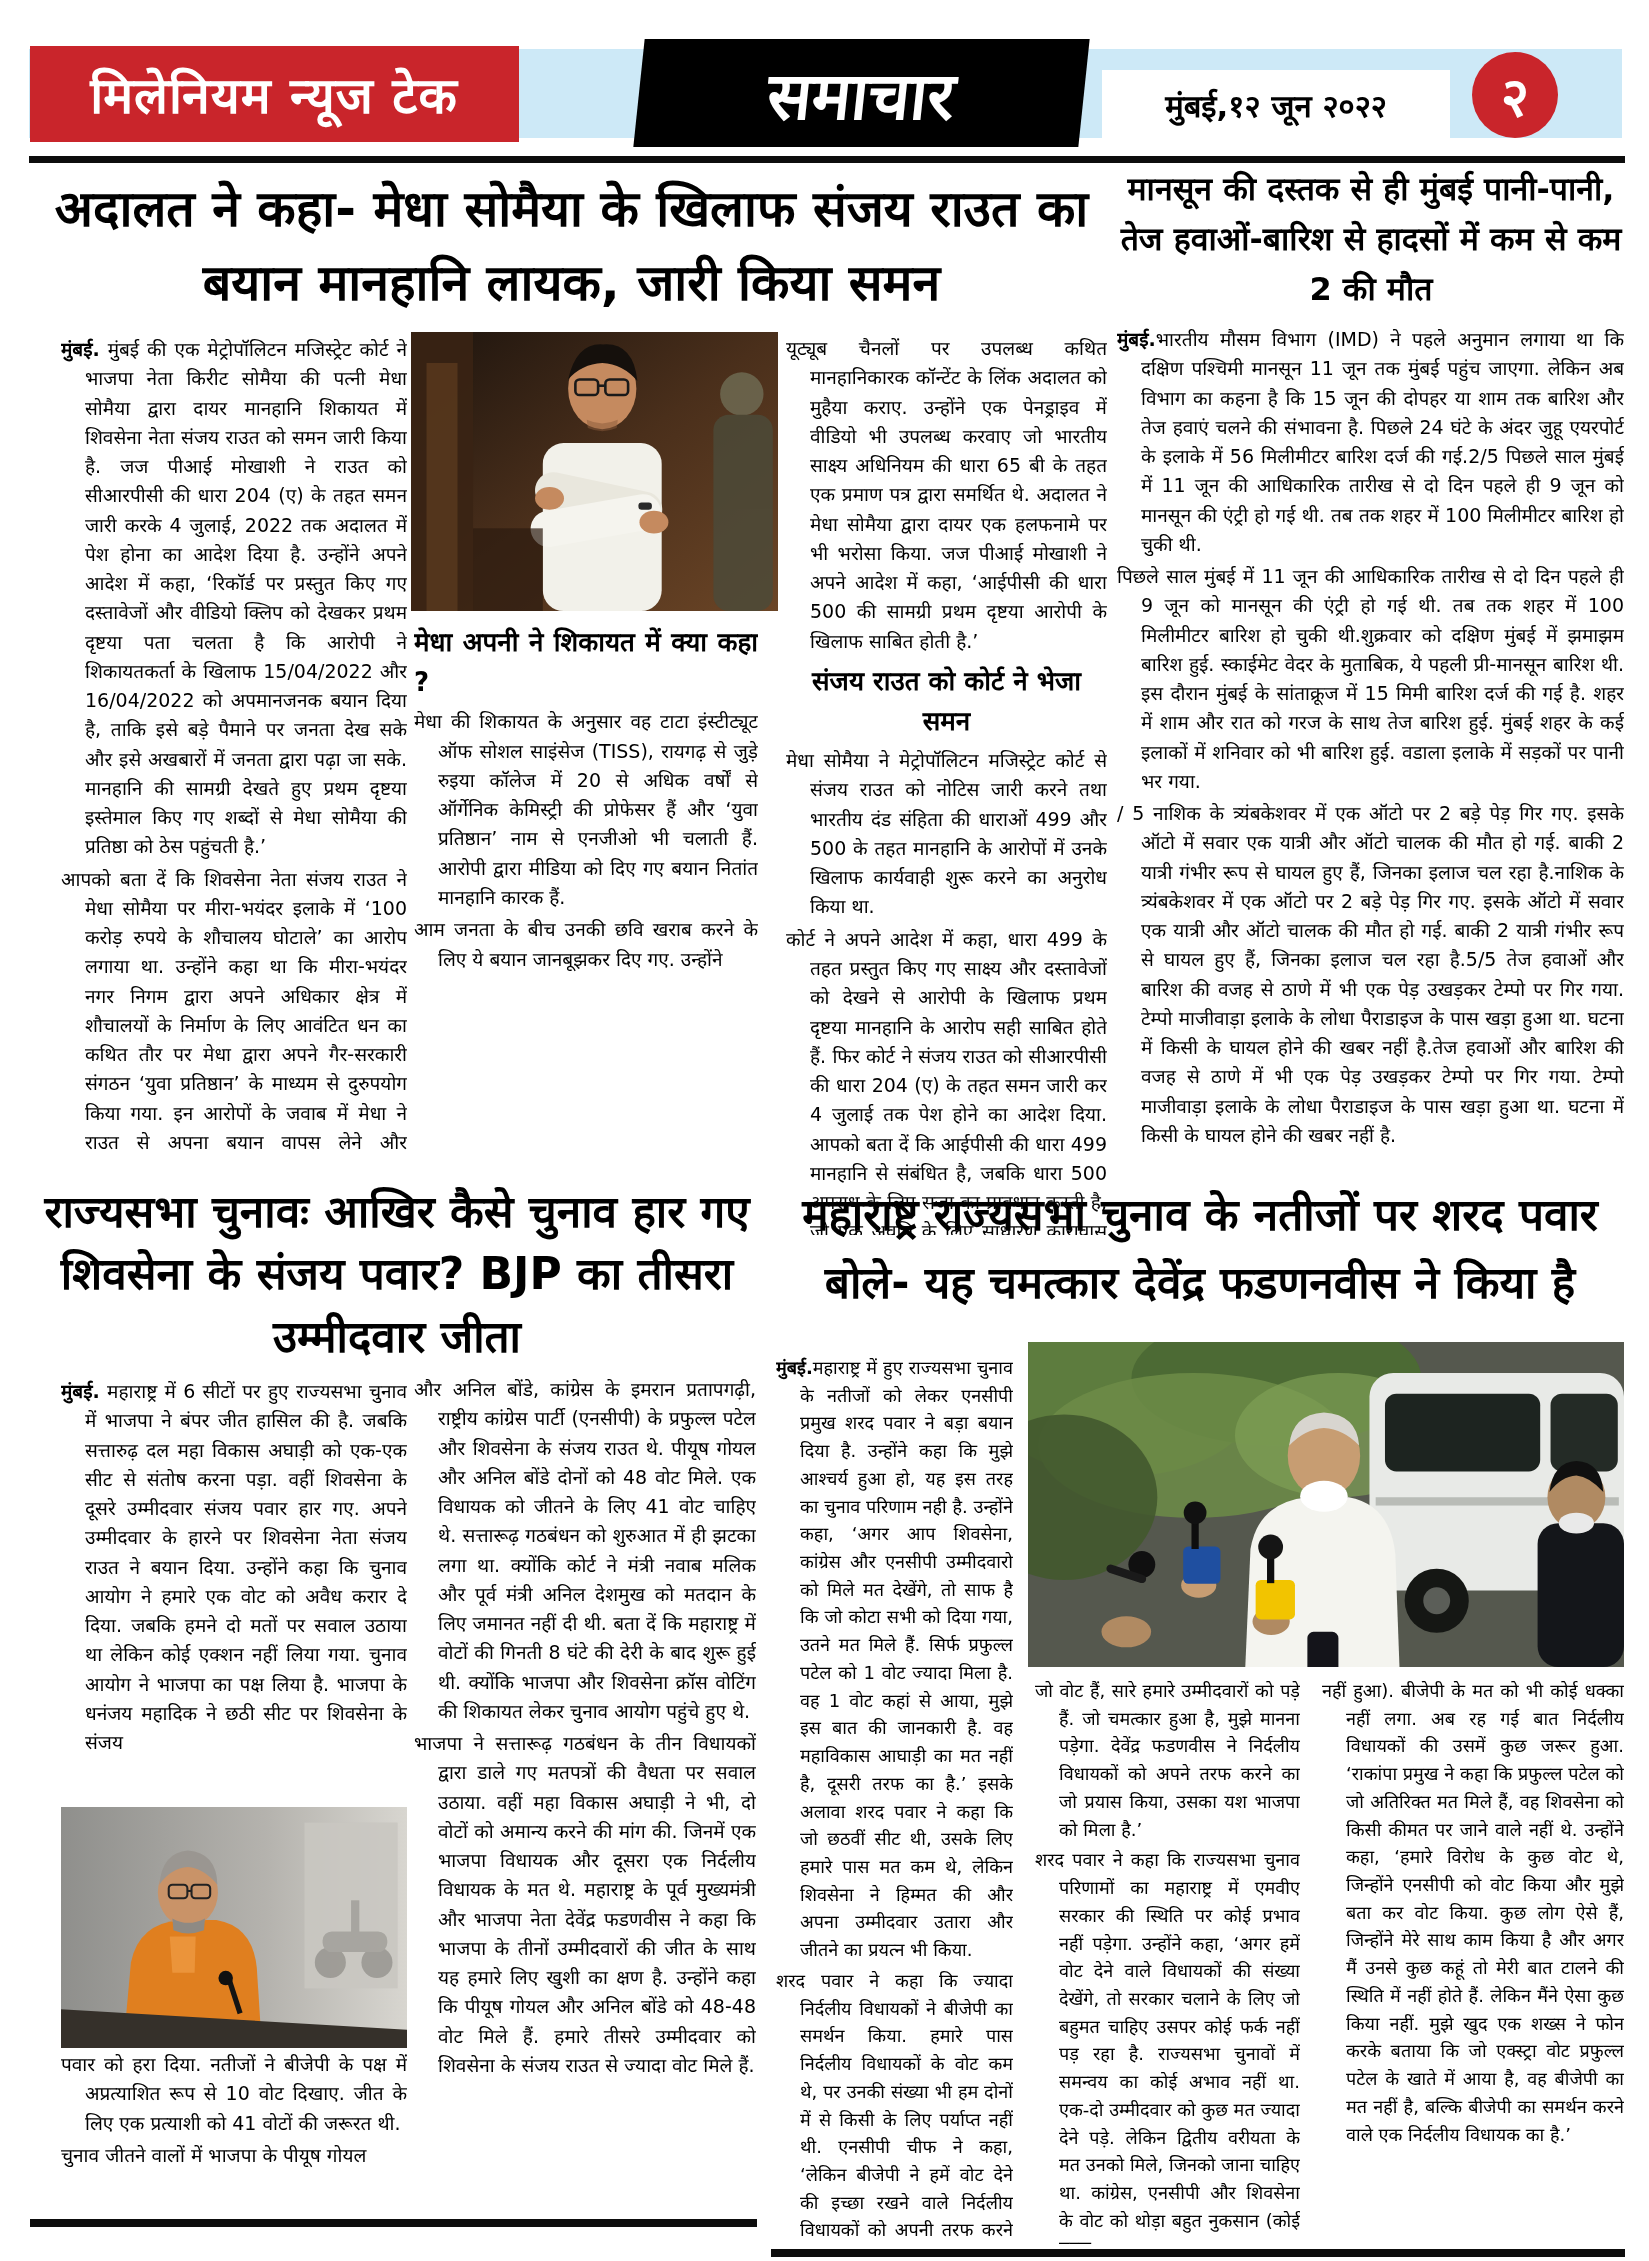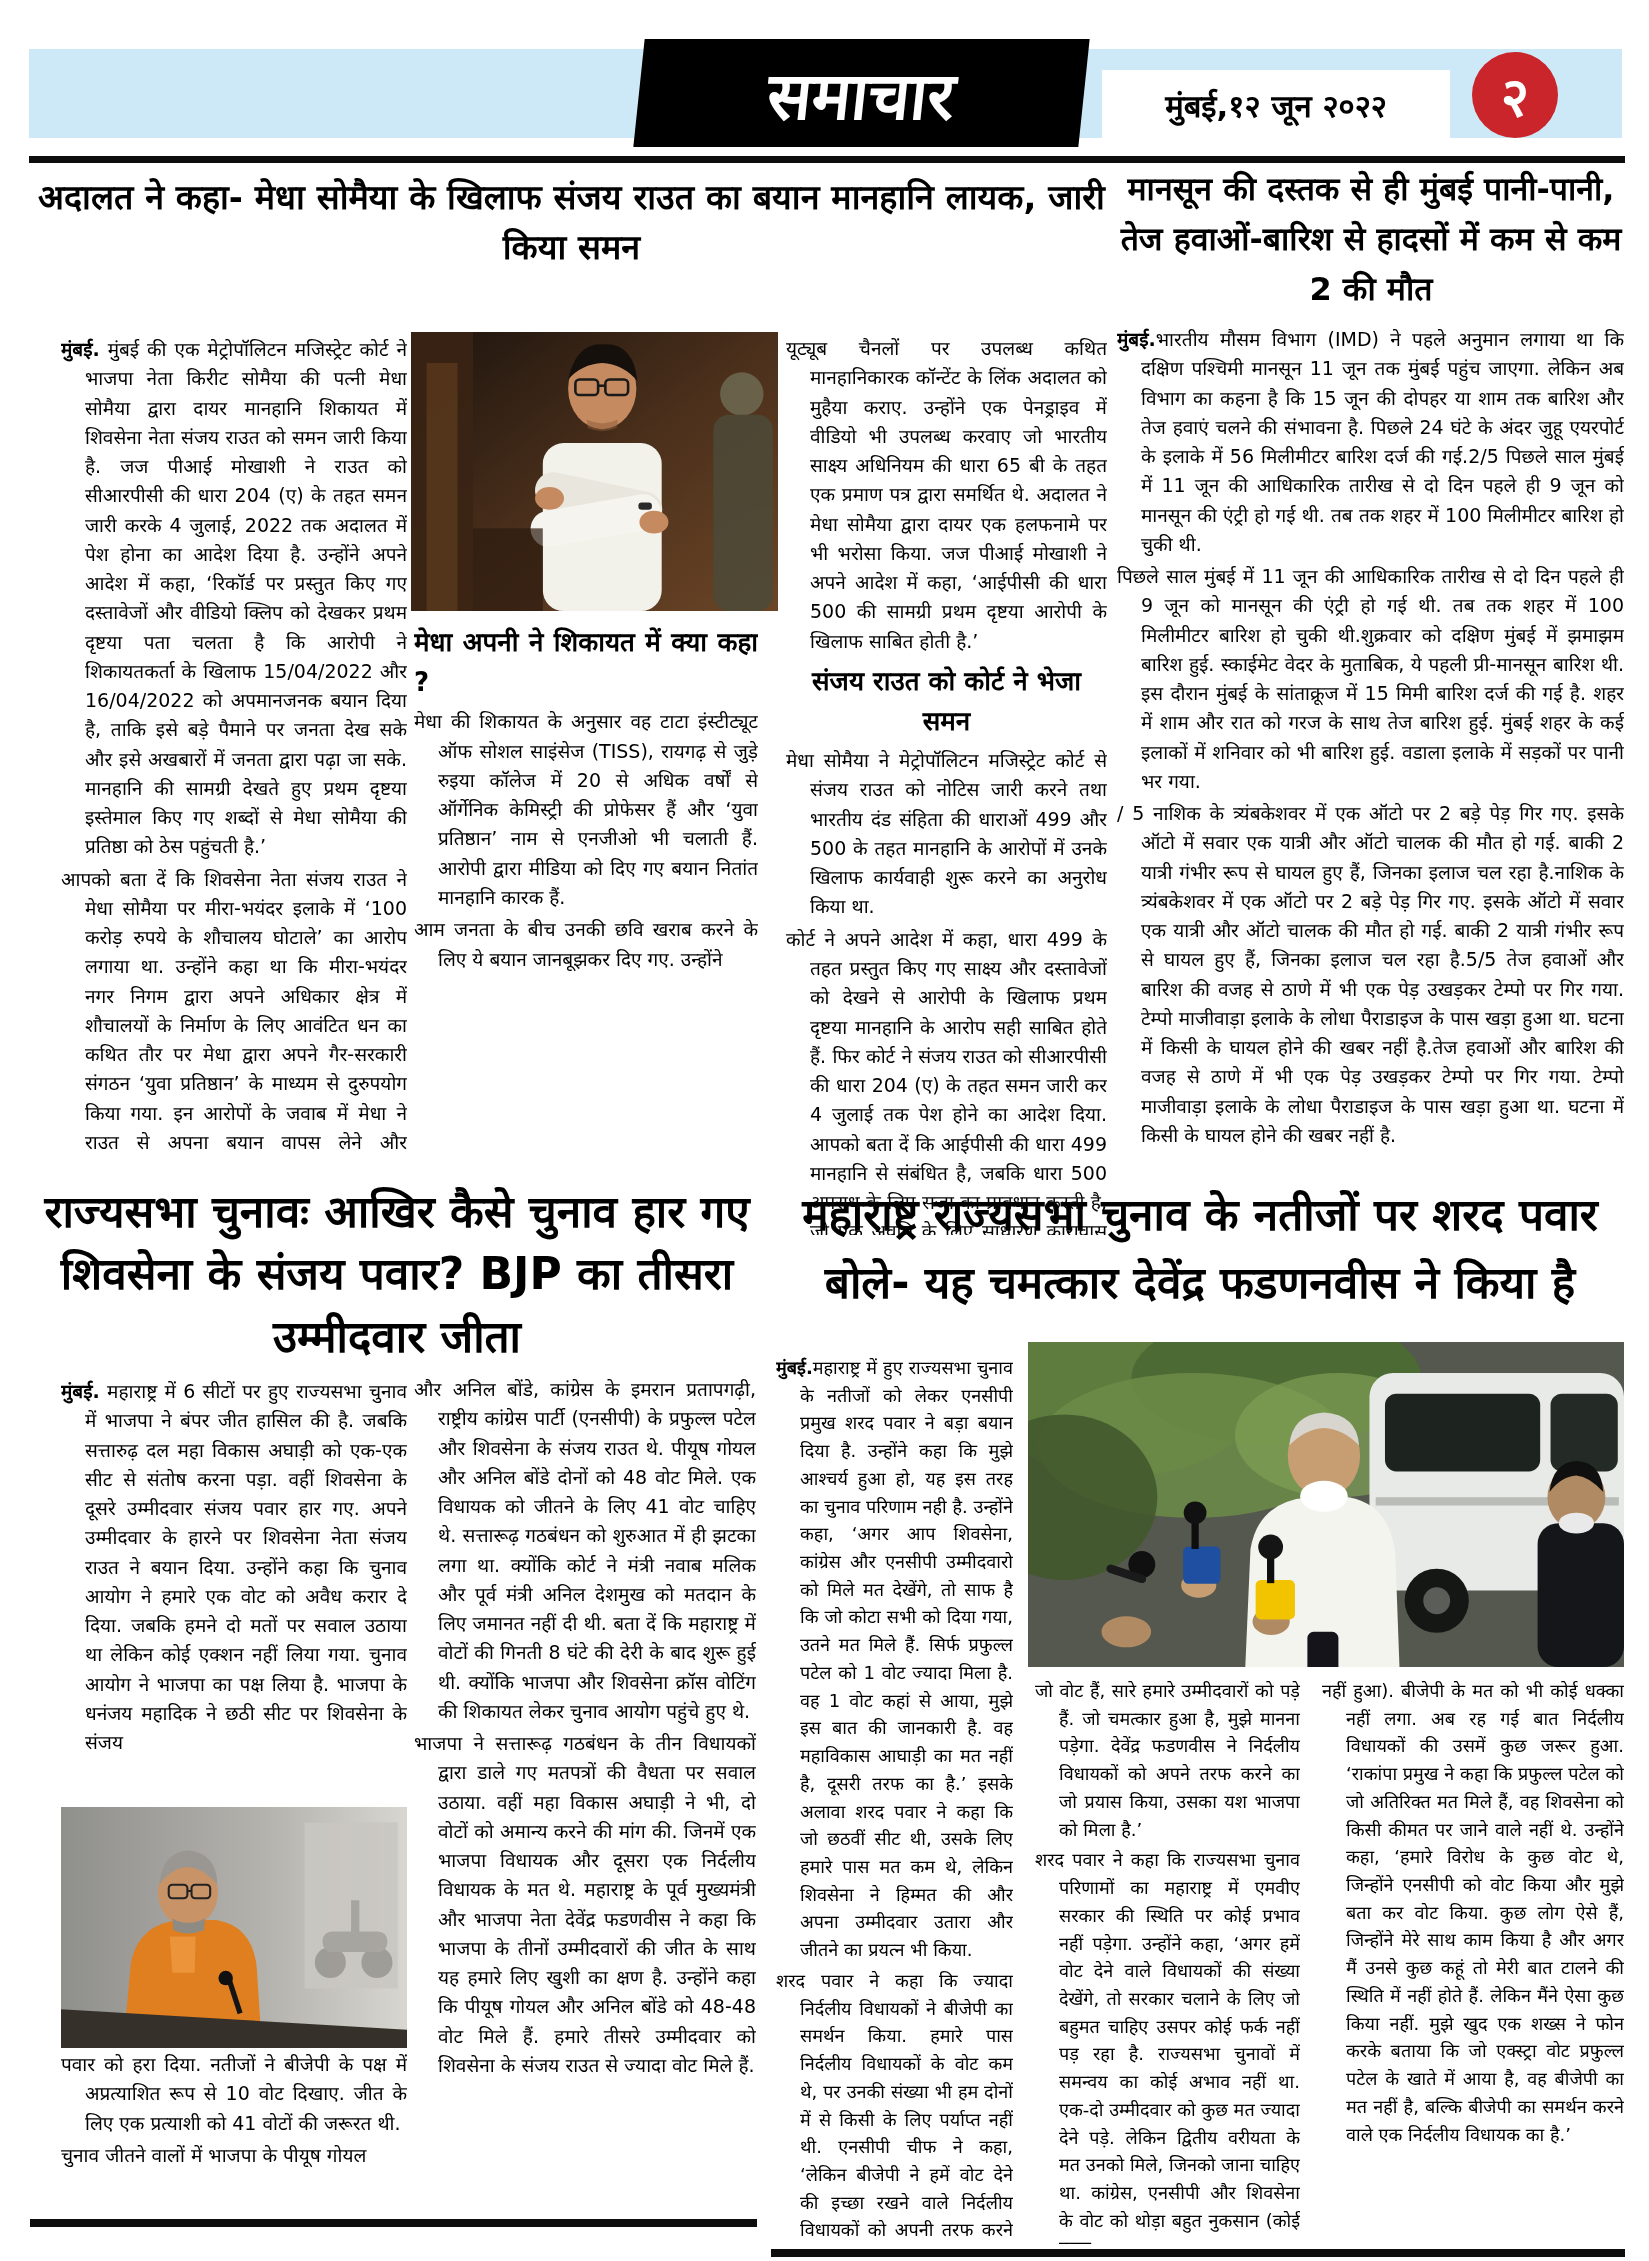--- a/index.html
+++ b/index.html
@@ -12,41 +12,44 @@
   .logo span{color:#fff;font-weight:bold;font-size:50px;letter-spacing:1px;}
   .samachar{background:#000;transform:skewX(-6deg);display:flex;align-items:center;justify-content:center;}
   .samachar span{color:#fff;font-weight:bold;font-size:66px;}
   .datebox{background:#fff;display:flex;align-items:center;justify-content:center;}
   .datebox span{font-weight:bold;font-size:31px;}
   .pagecircle{background:#c9252b;border-radius:50%;display:flex;align-items:center;justify-content:center;}
   .pagecircle span{color:#fff;font-weight:bold;font-size:54px;}
   .rule{background:#0d0d0d;}
   
   .headline{font-weight:bold;text-align:center;color:#000;}
-  .h1a{font-size:34px;line-height:1.47;}
+  .h1a{font-size:50px;line-height:1.47;}
   .h2a{font-size:32px;line-height:1.56;}
   .h3a{font-size:44px;line-height:1.55;}
   .h4a{font-size:44px;line-height:1.42;}
   
   .coltxt{font-size:19px;line-height:1.54;text-align:justify;overflow:hidden;}
   .coltxt.small{font-size:18px;}
   .p{padding-left:24px;text-indent:-24px;margin:0 0 3.1px 0;}
   .p b{font-weight:bold;}
   .subhead{font-weight:bold;font-size:26px;text-indent:0;padding-left:0;margin:5.2px 0;}
   
   .photo{overflow:hidden;background:#777;}
   .photo svg{display:block;width:100%;height:100%;}
 </style>
 </head>
 <body>
 
 <div class="page">
 
   <div class="abs band" style="left:28.5px;top:49px;width:1593px;height:89px;"></div>
 
+  <div class="abs logo" style="left:29.5px;top:46px;width:489px;height:96px;">
+    <span>मिलेनियम न्यूज टेक</span>
+  </div>
 
   <div class="abs samachar" style="left:639px;top:39px;width:445px;height:108px;">
     <span>समाचार</span>
   </div>
 
   <div class="abs datebox" style="left:1102px;top:70px;width:348px;height:70px;">
     <span>मुंबई,१२ जून २०२२</span>
   </div>
 
   <div class="abs pagecircle" style="left:1472px;top:52px;width:86px;height:86px;">

